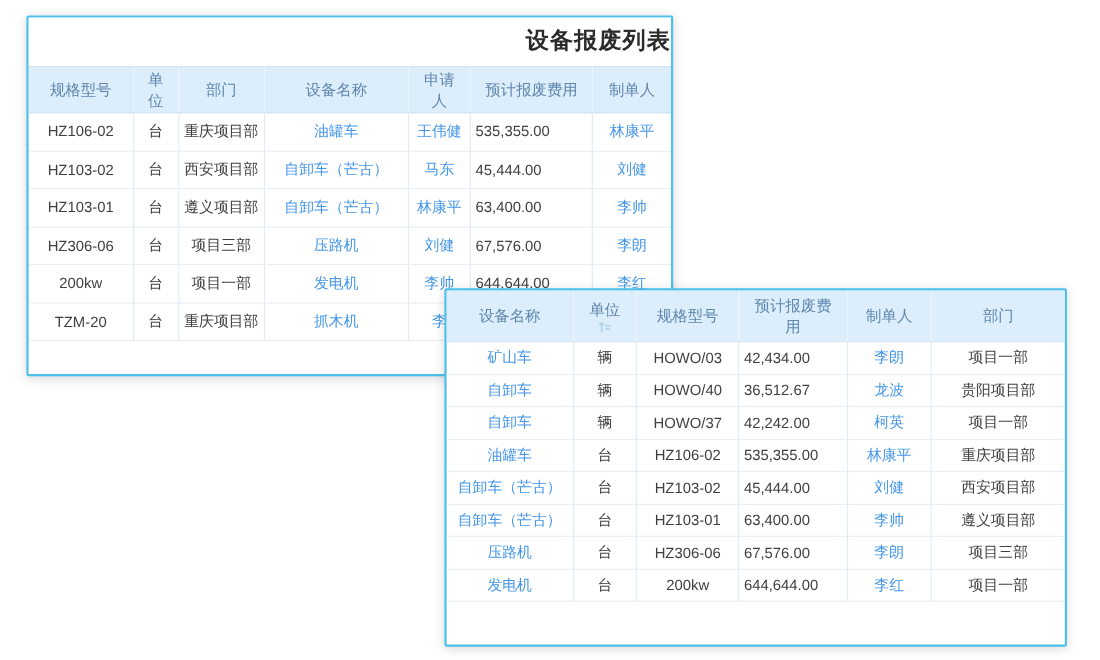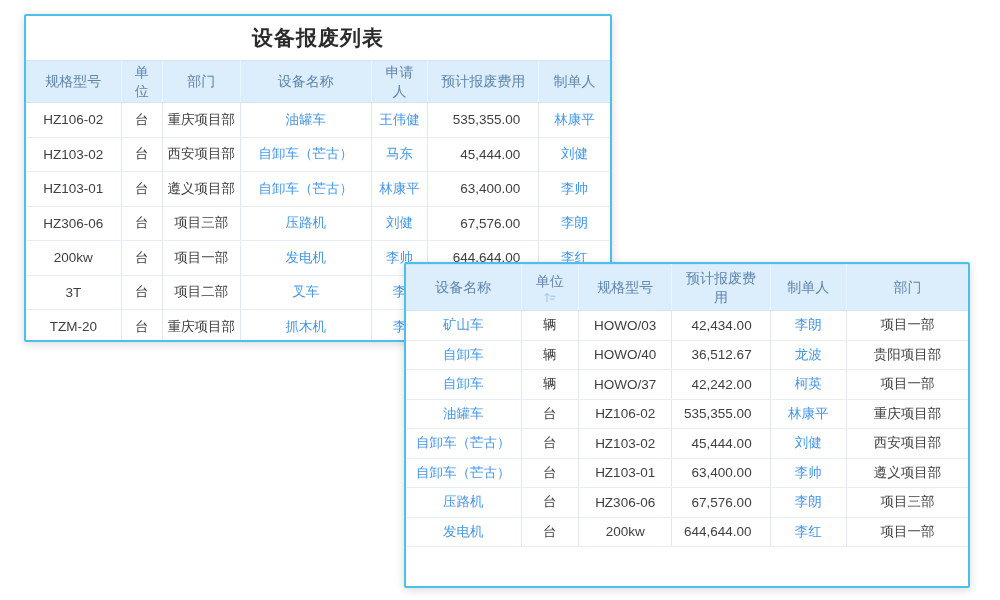--- a/index.html
+++ b/index.html
@@ -11,21 +11,21 @@
   html,body{width:1000px;height:600px;background:#ffffff;overflow:hidden;
     font-family:"Liberation Sans","DejaVu Sans",sans-serif;}
   .stage{position:relative;width:1000px;height:600px;background:#fff;}
   .panel{
     position:absolute;background:#fff;border:2px solid var(--panel-border);
     border-radius:2px;overflow:hidden;box-shadow:0 2px 10px rgba(0,0,0,0.15);
   }
   .panel-1{left:24px;top:14px;width:588px;height:328px;z-index:1;}
   .panel-2{left:404px;top:262px;width:566px;height:326px;z-index:2;}
   .panel-title{
-    height:44px;line-height:44px;text-align:center;font-size:21px;
+    height:44px;line-height:44px;text-align:right;font-size:21px;
     font-weight:700;color:var(--title);letter-spacing:1px;background:#fff;
   }
   table{width:100%;border-collapse:collapse;table-layout:fixed;}
   thead th{
     background:var(--header-bg);color:var(--header-text);font-weight:400;
     font-size:14px;text-align:center;vertical-align:middle;padding:0 12px;
     border-right:1px solid var(--th-divider);
     border-top:1px solid #d2e4f4;border-bottom:1px solid #d2e4f4;
   }
   thead th:last-child{border-right:none;}
@@ -34,21 +34,21 @@
   tbody td{
     font-size:13.5px;color:var(--text);text-align:center;vertical-align:middle;
     padding:0 4px;border-right:1px solid var(--col-border);
     border-bottom:1px solid var(--row-border);
     white-space:nowrap;overflow:hidden;
   }
   tbody td:last-child{border-right:none;}
   .panel-1 tbody tr{height:34.5px;}
   .panel-2 tbody tr{height:29.5px;padding-left:25px;}
   td.link{color:var(--link);cursor:pointer;text-align:center;}
-  td.money{text-align:right;padding-right:18px;}
+  td.money{text-align:left;padding-right:18px;}
   
   .panel-1 th:nth-child(1){width:16.3%}.panel-1 th:nth-child(2){width:7%}
   .panel-1 th:nth-child(3){width:13.4%}.panel-1 th:nth-child(4){width:22.4%}
   .panel-1 th:nth-child(5){width:9.7%}.panel-1 th:nth-child(6){width:19%}
   .panel-1 th:nth-child(7){width:12.2%}
   .panel-2 th:nth-child(1){width:20.5%}.panel-2 th:nth-child(2){width:10.2%}
   .panel-2 th:nth-child(3){width:16.6%}.panel-2 th:nth-child(4){width:17.5%}
   .panel-2 th:nth-child(5){width:13.6%}.panel-2 th:nth-child(6){width:21.6%}
   .th-inner{display:flex;flex-direction:column;align-items:center;justify-content:center;line-height:1.3;}
   .sort-icon{display:block;height:12px;line-height:0;margin-top:1px;opacity:.85;}
@@ -140,29 +140,20 @@
           <tr>
             <td>200kw</td>
             <td>台</td>
             <td>项目一部</td>
             <td class="link">发电机</td>
             <td class="link">李帅</td>
             <td class="money">644,644.00</td>
             <td class="link">李红</td>
           </tr>
           <tr>
-            <td>3T</td>
-            <td>台</td>
-            <td>项目二部</td>
-            <td class="link">叉车</td>
-            <td class="link">李</td>
-            <td class="money"></td>
-            <td></td>
-          </tr>
-          <tr>
             <td>TZM-20</td>
             <td>台</td>
             <td>重庆项目部</td>
             <td class="link">抓木机</td>
             <td class="link">李</td>
             <td class="money"></td>
             <td></td>
           </tr>
         </tbody>
     </table>

